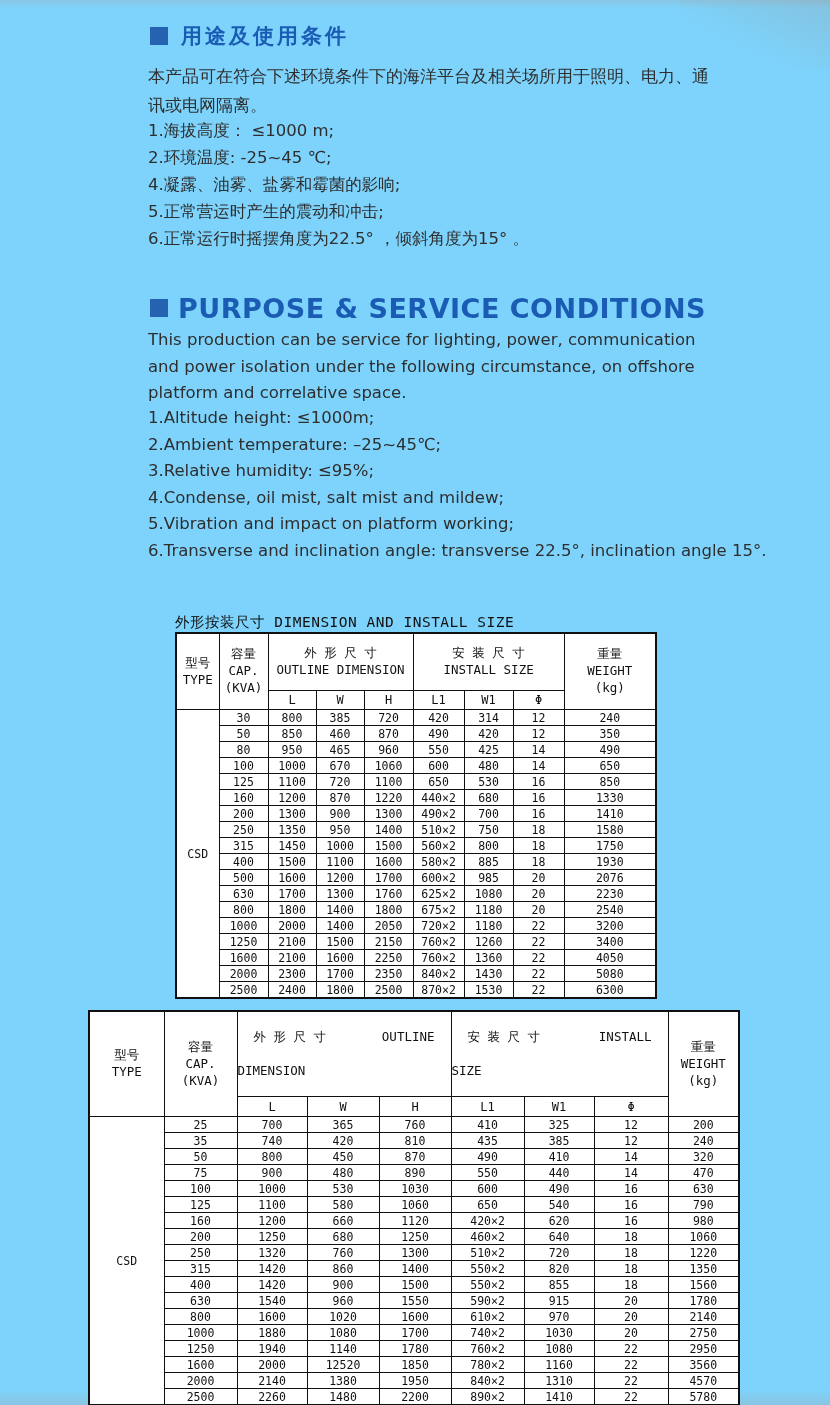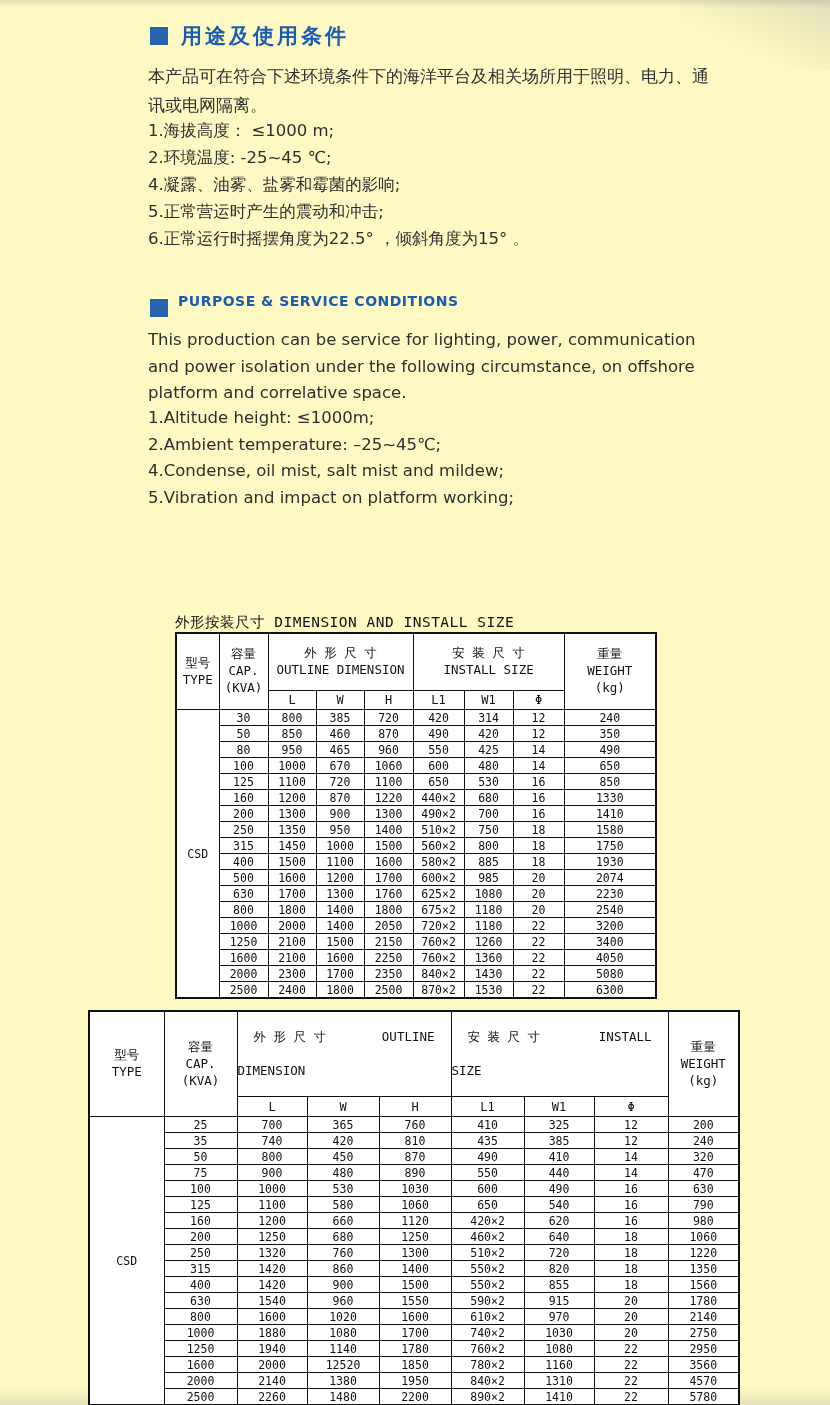--- a/index.html
+++ b/index.html
@@ -1,35 +1,35 @@
 <!DOCTYPE html>
 <html><head>
 <meta charset="utf-8">
 <style>
   html,body{margin:0;padding:0;background:#fff;}
   .page{
     position:relative;width:830px;height:1405px;margin:0 auto;
-    background:#fef9c3;color:#2e2e2e;overflow:hidden;
+    background:#7dd3fc;color:#2e2e2e;overflow:hidden;
     font-family:"DejaVu Sans",sans-serif;
   }
   
   .scan-top{position:absolute;top:0;left:0;right:0;height:8px;
     background:linear-gradient(to bottom,rgba(165,165,165,.30),rgba(255,255,255,0));}
   .scan-corner{position:absolute;top:0;right:0;width:150px;height:70px;
     background:linear-gradient(205deg,rgba(150,150,150,.28),rgba(255,255,255,0) 65%);}
   .scan-bottom{position:absolute;bottom:0;left:0;right:0;height:16px;
     background:linear-gradient(to top,rgba(165,165,165,.30),rgba(255,255,255,0));}
 
   .marker{position:absolute;width:18px;height:18px;background:#2563b0;}
   .m-cn{left:150px;top:27px;}
   .m-en{left:150px;top:299px;}
 
   .sec-title{position:absolute;font-weight:bold;color:#1a5cb4;white-space:nowrap;}
   .t-cn{left:181px;top:22px;font-size:21px;letter-spacing:3px;}
-  .t-en{left:178px;top:293px;font-size:14px;letter-spacing:.5px;}
+  .t-en{left:178px;top:293px;font-size:27px;letter-spacing:.5px;}
 
   .para{position:absolute;left:148px;}
   .p-cn{top:62px;width:566px;font-size:17px;line-height:29px;}
   .p-en{top:327px;width:548px;font-size:16.5px;line-height:26.5px;}
 
   .cond-list{position:absolute;left:148px;}
   .l-cn{top:117px;font-size:16.5px;}
   .l-cn .cond{line-height:27px;}
   .l-en{top:405px;font-size:16.5px;}
   .l-en .cond{line-height:26.5px;}
@@ -77,22 +77,24 @@
     <div class="cond">5.正常营运时产生的震动和冲击;</div>
     <div class="cond">6.正常运行时摇摆角度为22.5° ，倾斜角度为15° 。</div>
   </div>
 
   <div class="marker m-en"></div>
   <div class="sec-title t-en">PURPOSE &amp; SERVICE CONDITIONS</div>
   <div class="para p-en">This production can be service for lighting, power, communication and power isolation under the following circumstance, on offshore platform and correlative space.</div>
   <div class="cond-list l-en">
     <div class="cond">1.Altitude height: ≤1000m;</div>
     <div class="cond">2.Ambient temperature: –25~45℃;</div>
+    <div class="cond">3.Relative humidity: ≤95%;</div>
     <div class="cond">4.Condense, oil mist, salt mist and mildew;</div>
     <div class="cond">5.Vibration and impact on platform working;</div>
+    <div class="cond">6.Transverse and inclination angle: transverse 22.5°, inclination angle 15°.</div>
   </div>
 
   <div class="tblwrap w1">
     <div class="tbl-title">外形按装尺寸 DIMENSION AND INSTALL SIZE</div>
     <table class="dim-table">
       <colgroup>
         <col style="width:43px">
           <col style="width:49px">
           <col style="width:48px">
         <col style="width:48px">
@@ -229,21 +231,21 @@
             <td>1930</td>
           </tr>
           <tr>
             <td>500</td>
             <td>1600</td>
             <td>1200</td>
             <td>1700</td>
             <td>600×2</td>
             <td>985</td>
             <td>20</td>
-            <td>2074</td>
+            <td>2076</td>
           </tr>
           <tr>
             <td>630</td>
             <td>1700</td>
             <td>1300</td>
             <td>1760</td>
             <td>625×2</td>
             <td>1080</td>
             <td>20</td>
             <td>2230</td>

